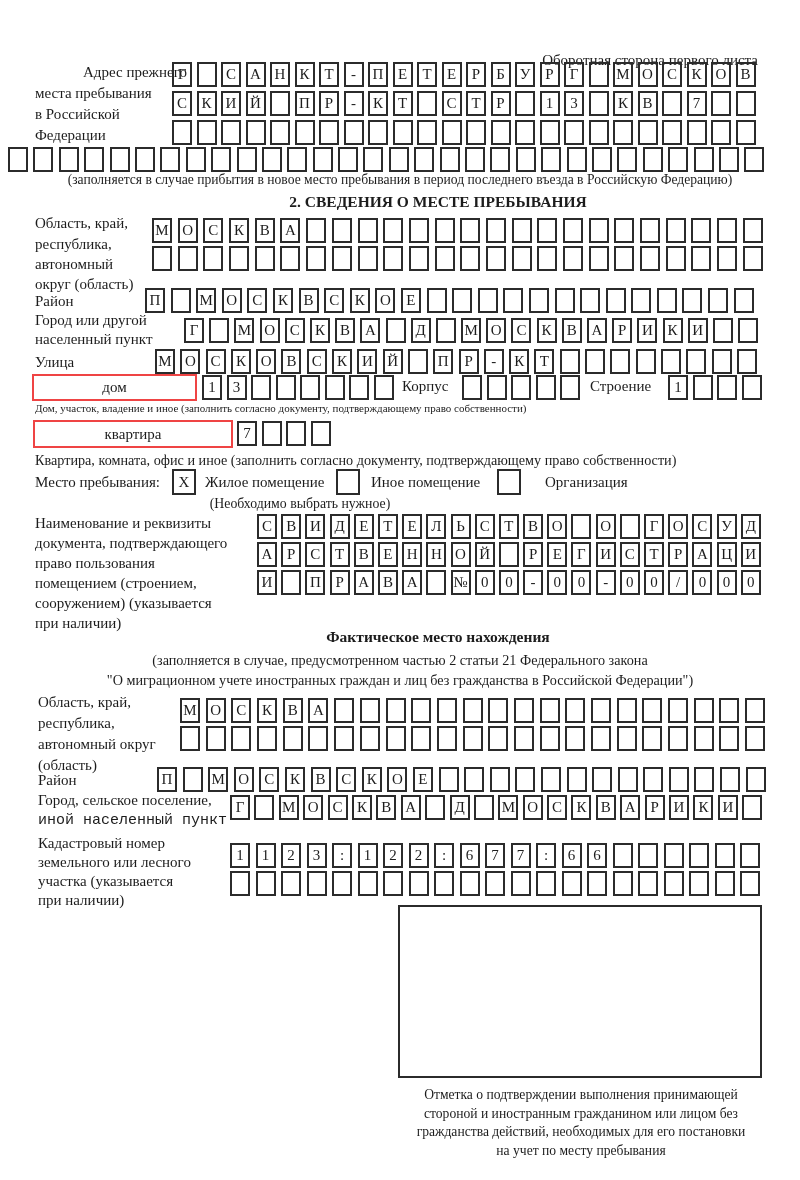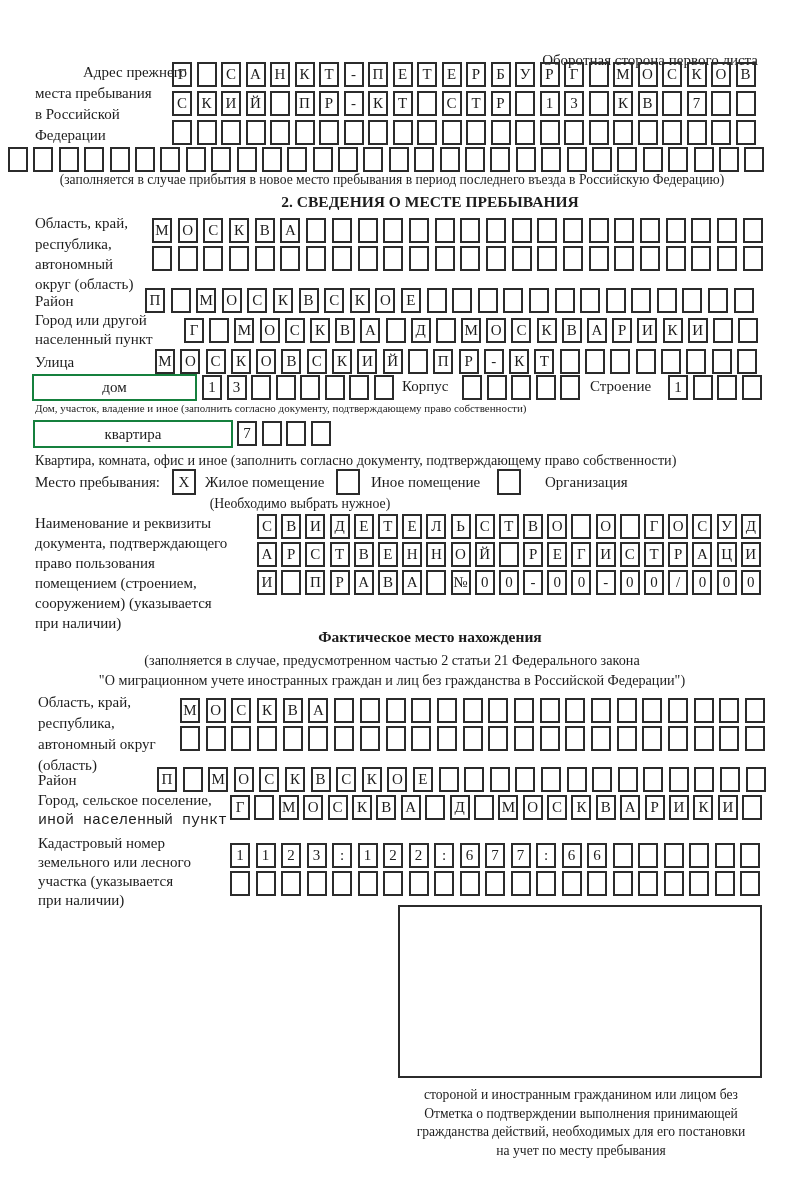--- a/index.html
+++ b/index.html
@@ -1,25 +1,25 @@
 <!DOCTYPE html>
 <html><head>
 <meta charset="utf-8">
 <style>
   html,body{margin:0;padding:0;background:#ffffff;}
   body{width:800px;height:1180px;position:relative;font-family:"Liberation Serif","DejaVu Serif",serif;color:#1c1c1c;overflow:hidden;}
   .abs{position:absolute;}
   .lbl{font-size:15px;white-space:nowrap;}
   .small{font-size:13.6px;}
-  .center{text-align:center;width:784px;left:0;}
+  .center{text-align:center;width:784px;left:8px;}
   .bold{font-weight:bold;padding-left:38px;}
   .cellrow{position:absolute;display:flex;gap:5px;}
   .cell{width:20px;height:25px;border:2px solid #2b2b2b;box-sizing:border-box;display:flex;align-items:center;justify-content:center;font-size:15px;flex:0 0 auto;}
   .checkbox{position:absolute;width:24px;height:26px;border:2px solid #2b2b2b;box-sizing:border-box;display:flex;align-items:center;justify-content:center;font-size:15px;}
-  .widebox{position:absolute;border:2px solid #15803d;box-sizing:border-box;display:flex;align-items:center;justify-content:center;font-size:15px;}
+  .widebox{position:absolute;border:2px solid #ef4444;box-sizing:border-box;display:flex;align-items:center;justify-content:center;font-size:15px;}
   .stampbox{position:absolute;border:2px solid #2b2b2b;box-sizing:border-box;background:#fff;}
 </style>
 </head>
 <body>
 
 <div class="abs lbl" style="top:20px;right:42px;margin-top:32px;">Оборотная сторона первого листа</div>
 
 <div class="abs lbl" style="left:35px;top:64px;margin-left:48px;">Адрес прежнего</div>
 <div class="abs lbl" style="left:35px;top:85px;">места пребывания</div>
 <div class="abs lbl" style="left:35px;top:106px;">в Российской</div>
@@ -567,17 +567,17 @@
     <div class="cell"></div>
     <div class="cell"></div>
     <div class="cell"></div>
     <div class="cell"></div>
     <div class="cell"></div>
     <div class="cell"></div>
   </div>
 
 <div class="stampbox" style="left:398px;top:905px;width:364px;height:173px;"></div>
 <div class="abs" style="left:385px;top:1086px;width:392px;text-align:center;font-size:13.6px;line-height:18.6px;">
+  <div>Отметка о подтверждении выполнения принимающей</div>
   <div>стороной и иностранным гражданином или лицом без</div>
-  <div>Отметка о подтверждении выполнения принимающей</div>
   <div>гражданства действий, необходимых для его постановки</div>
   <div>на учет по месту пребывания</div>
 </div>
 
 </body></html>

